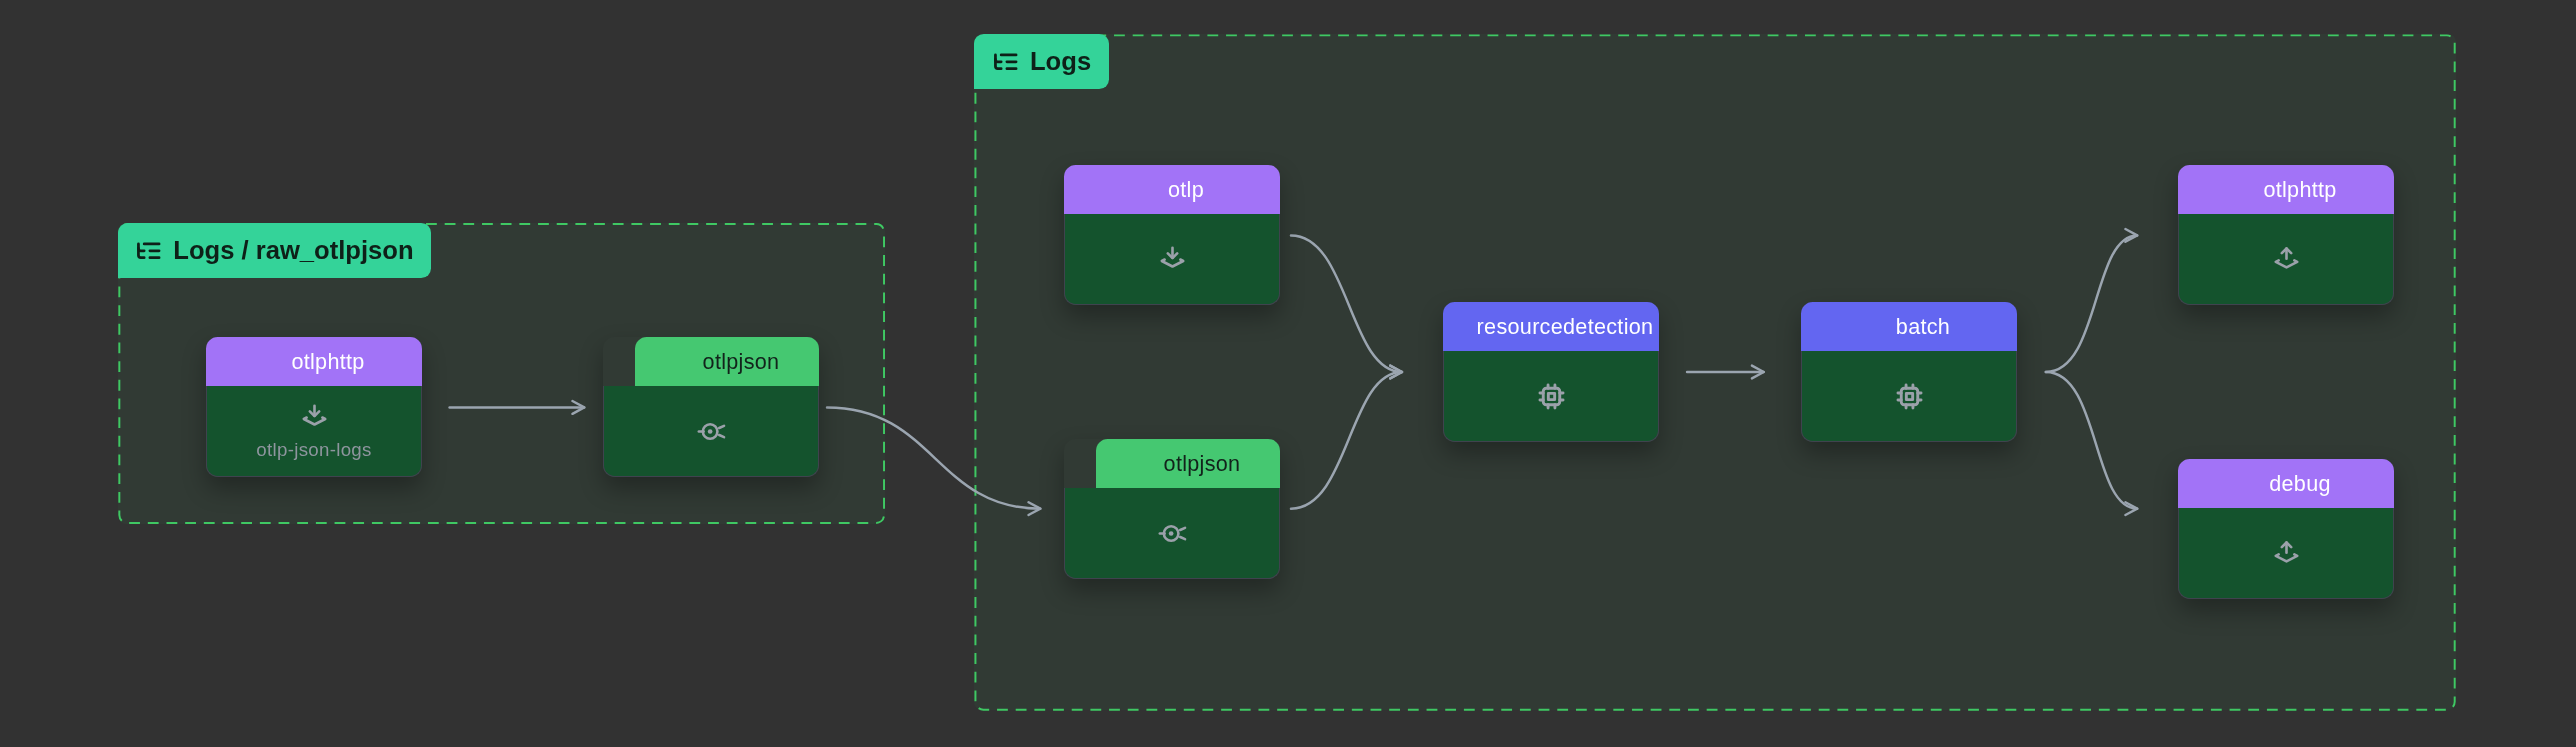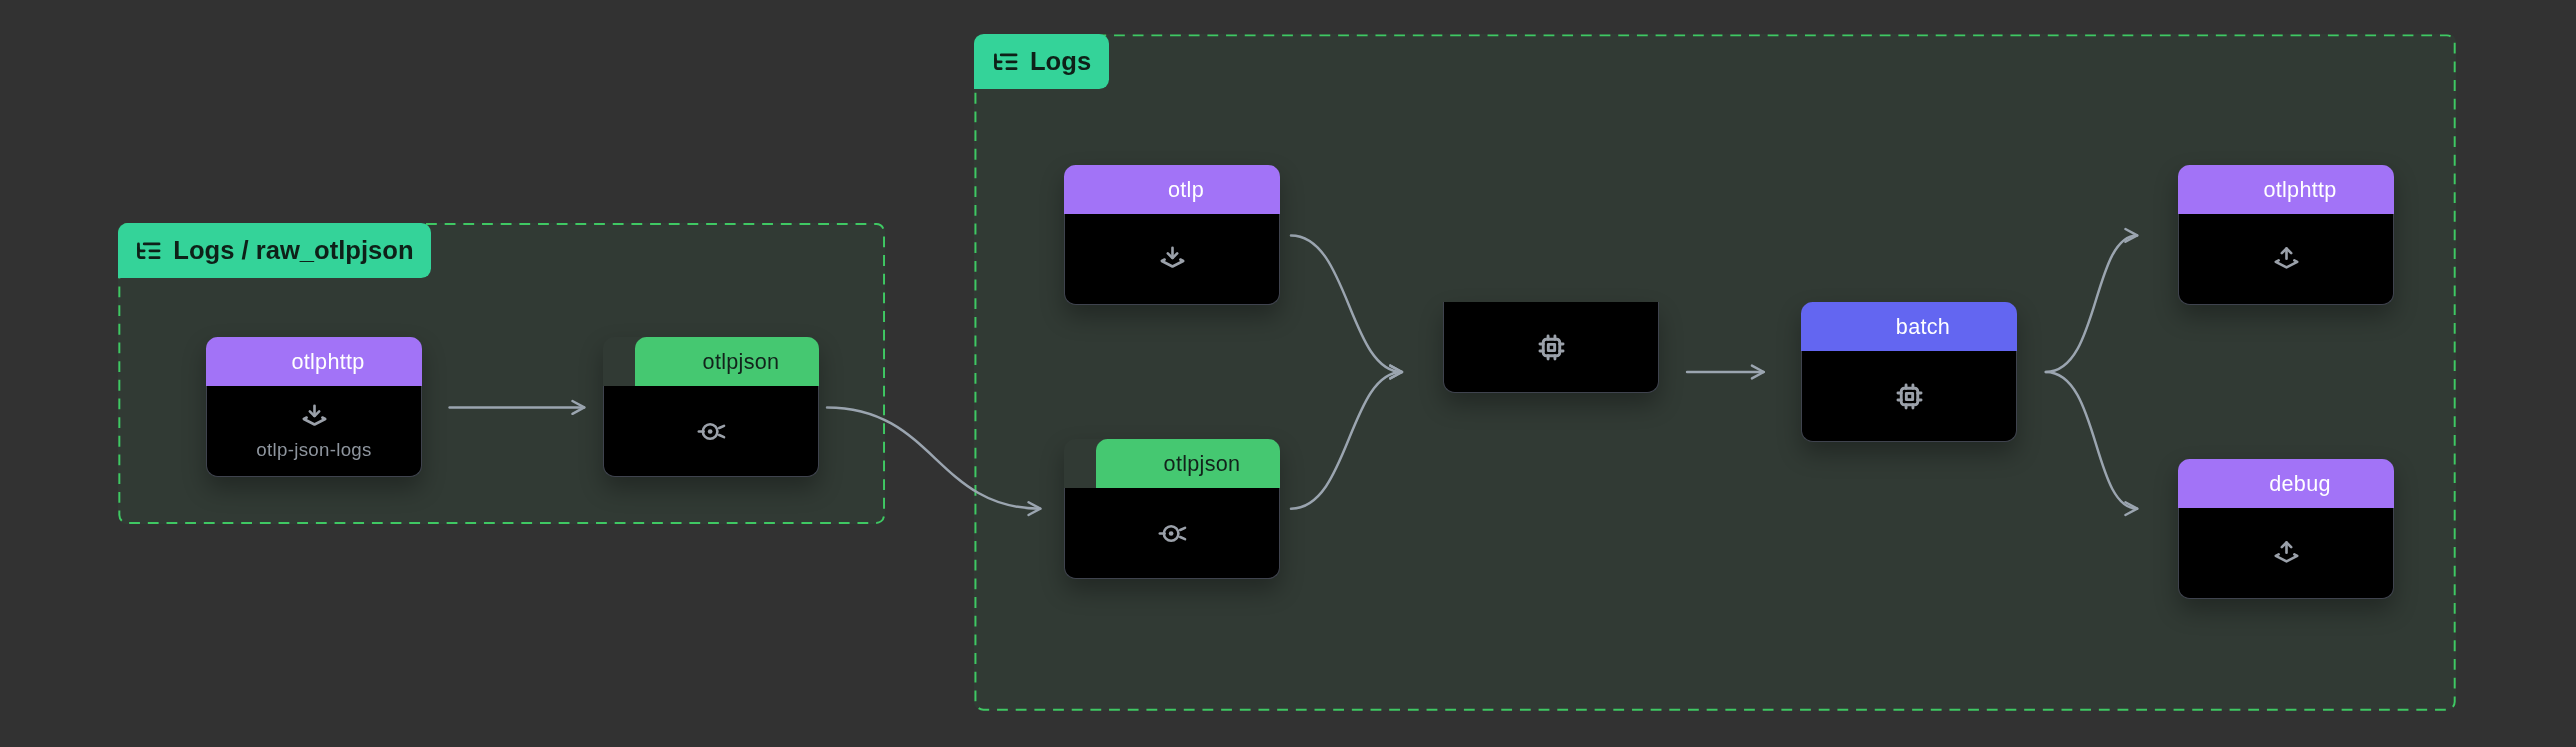--- a/index.html
+++ b/index.html
@@ -33,21 +33,21 @@
   .node-header{
     height:49px;border-radius:11.8px 11.8px 0 0;display:flex;align-items:center;
     justify-content:center;font-size:21.6px;font-weight:500;color:#ffffff;
     letter-spacing:0.3px;
     padding-left:28px;
   }
   .header-purple{background:#a273f7;}
   .header-indigo{background:#6366f1;}
   .header-green{background:#45c871;color:#12231b;margin-left:32px;}
   .node-body{
-    height:90px;background:#000000;border:1px solid #3f434e;border-top:none;
+    height:90px;background:#14532d;border:1px solid #3f434e;border-top:none;
     border-radius:0 0 11.8px 11.8px;display:flex;flex-direction:column;
     align-items:center;justify-content:center;gap:5.9px;color:#9ba1aa;
   }
   .node-sub{font-size:18.7px;color:#8e959e;letter-spacing:0.3px;}
 
   .n-filelog{left:206px;top:337px;}
   .n-otlpjson-raw{left:603px;top:337px;}
   .n-otlp{left:1064px;top:165px;}
   .n-otlpjson-logs{left:1064px;top:439px;}
   .n-resourcedetection{left:1443px;top:302px;}
@@ -151,20 +151,21 @@
         <circle cx="11" cy="12" r="5.3"></circle>
           <circle cx="11" cy="12" r="1.7" fill="#9ba1aa" stroke="none"></circle>
         <path d="M2.8 12h3.4"></path>
           <path d="M17.6 9.4l3.5-1.5"></path>
           <path d="M17.6 14.6l3.5 1.5"></path>
       </svg>
     </div>
   </div>
 
   <div class="node n-resourcedetection">
+    <div class="node-header header-indigo">resourcedetection</div>
     <div class="node-body">
       <svg class="icon" width="33" height="33" viewBox="0 0 24 24" fill="none" stroke="#9ba1aa" stroke-width="2.1" stroke-linecap="round" stroke-linejoin="round">
         <rect x="6" y="6" width="12" height="12" rx="2.2"></rect>
           <rect x="9.7" y="9.7" width="4.6" height="4.6"></rect>
         <path d="M9.5 6V3.6"></path>
           <path d="M14.5 6V3.6"></path>
           <path d="M9.5 20.4V18"></path>
           <path d="M14.5 20.4V18"></path>
         <path d="M6 9.5H3.6"></path>
           <path d="M6 14.5H3.6"></path>

